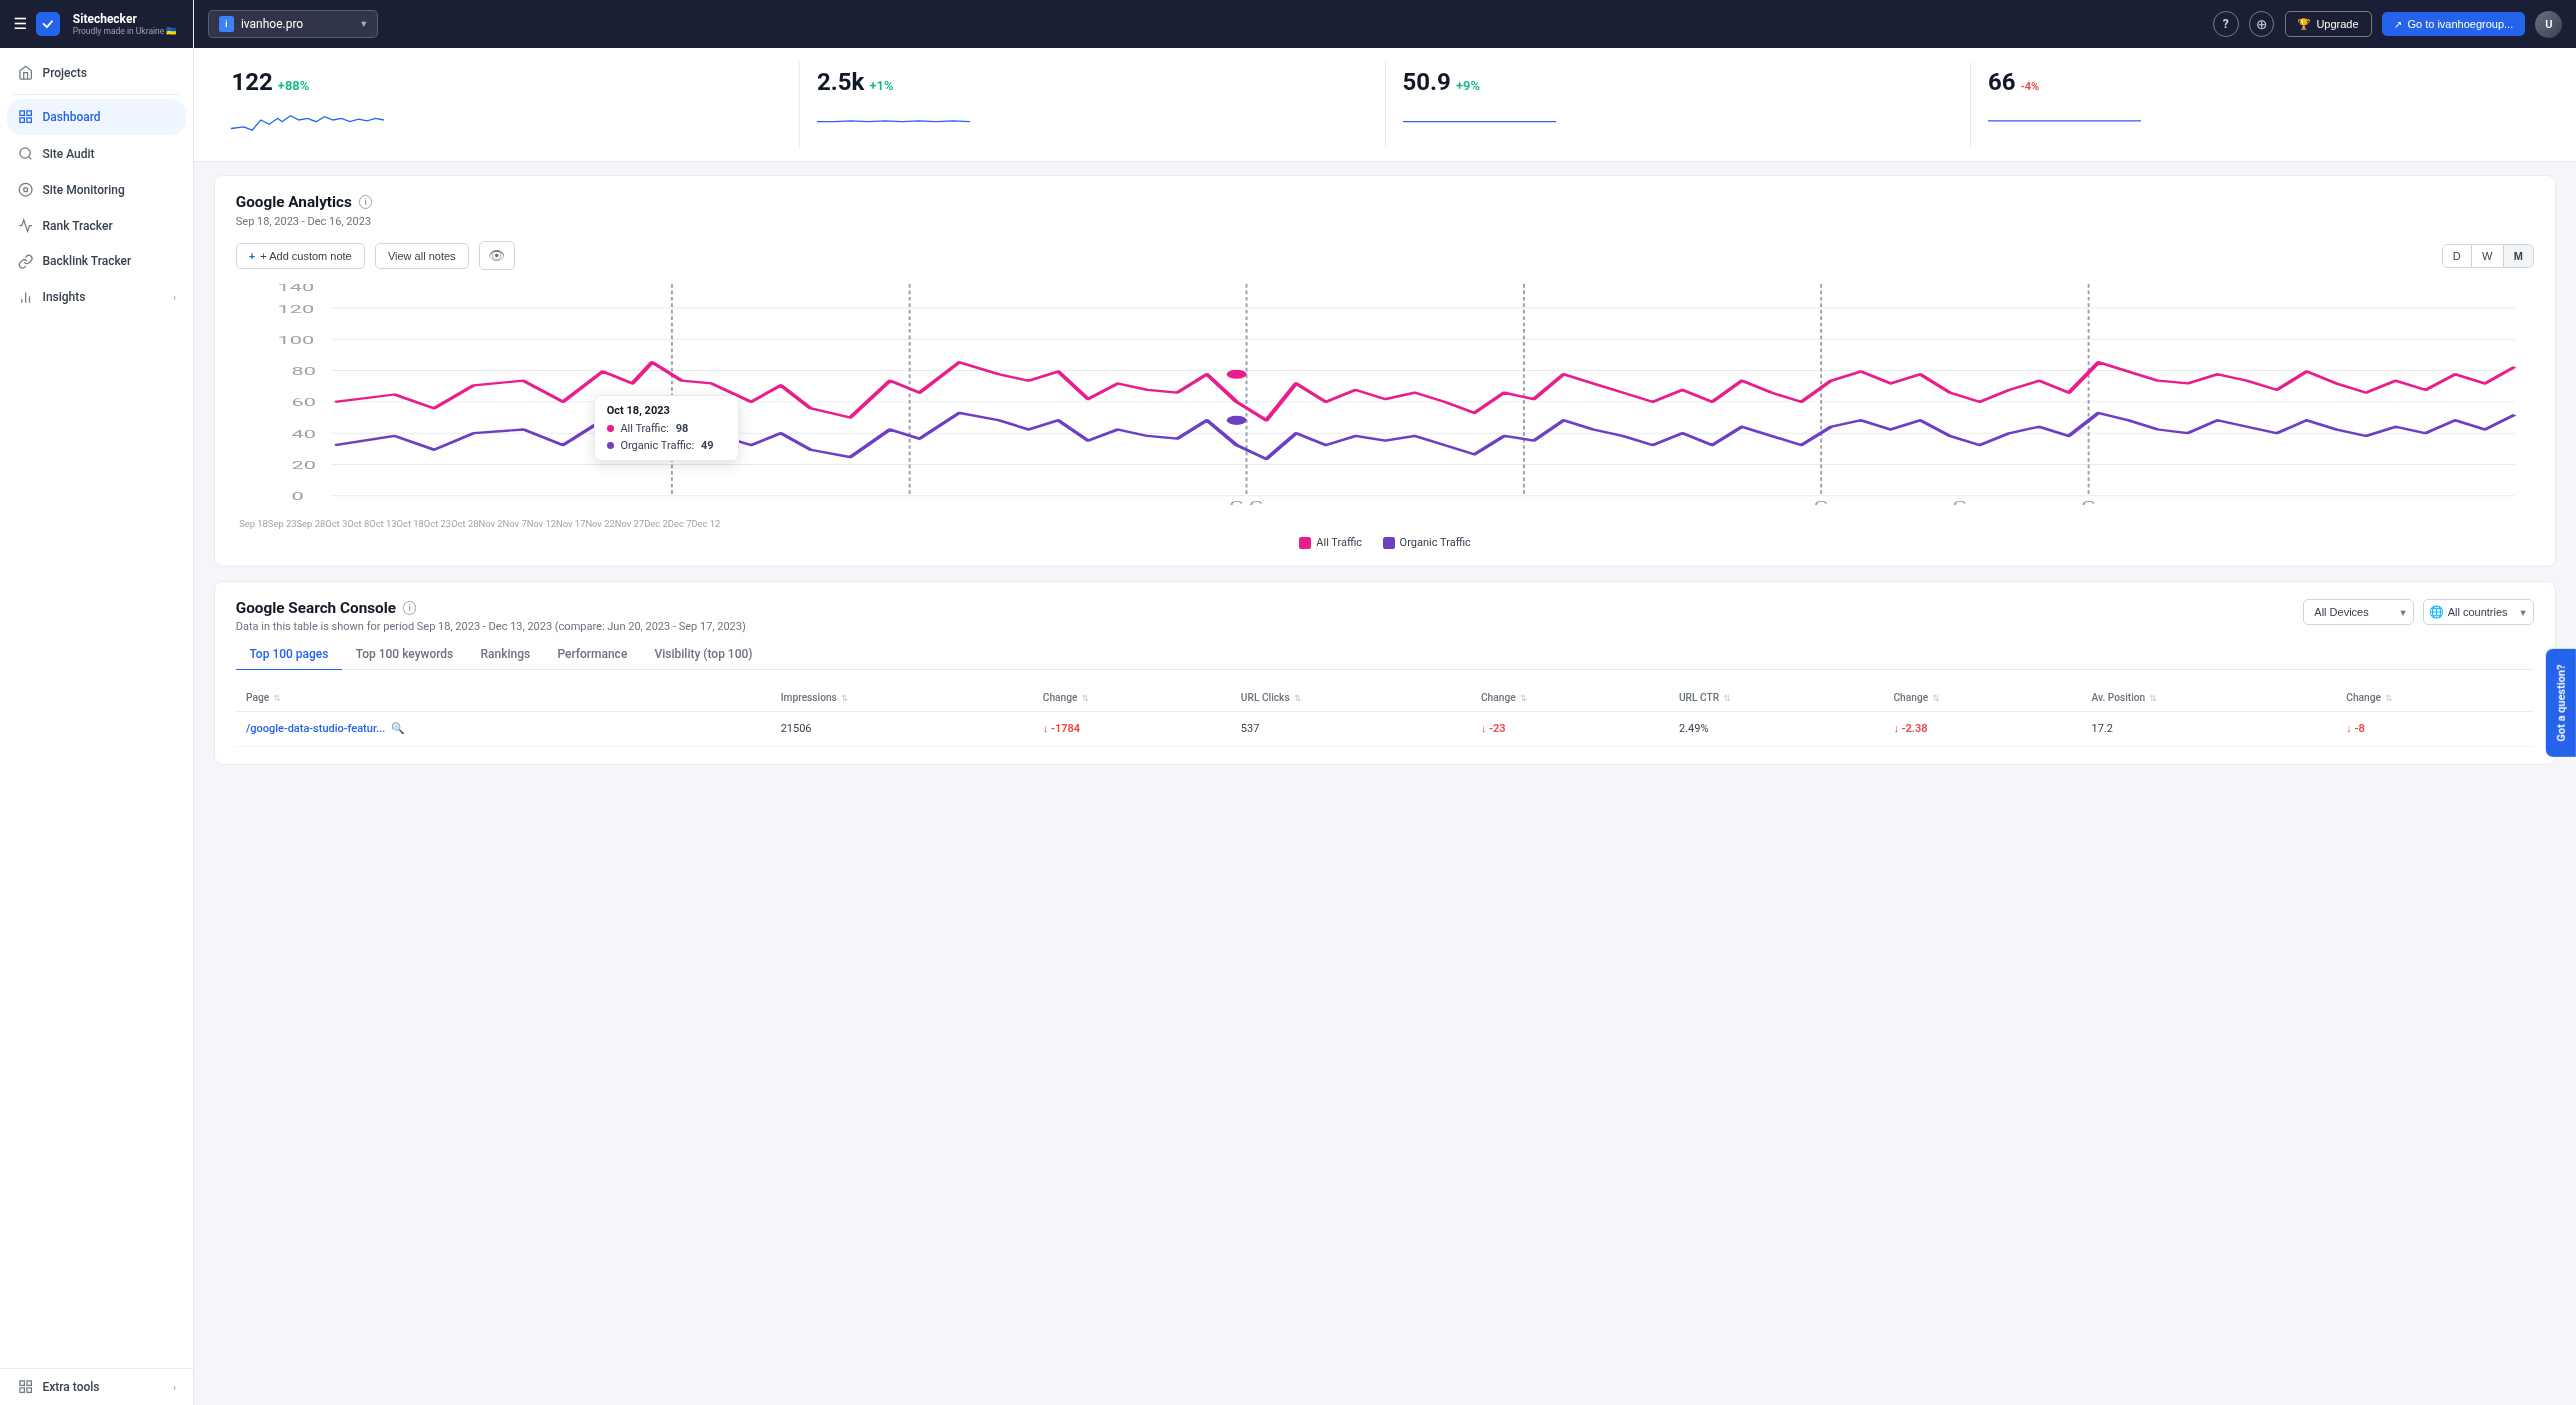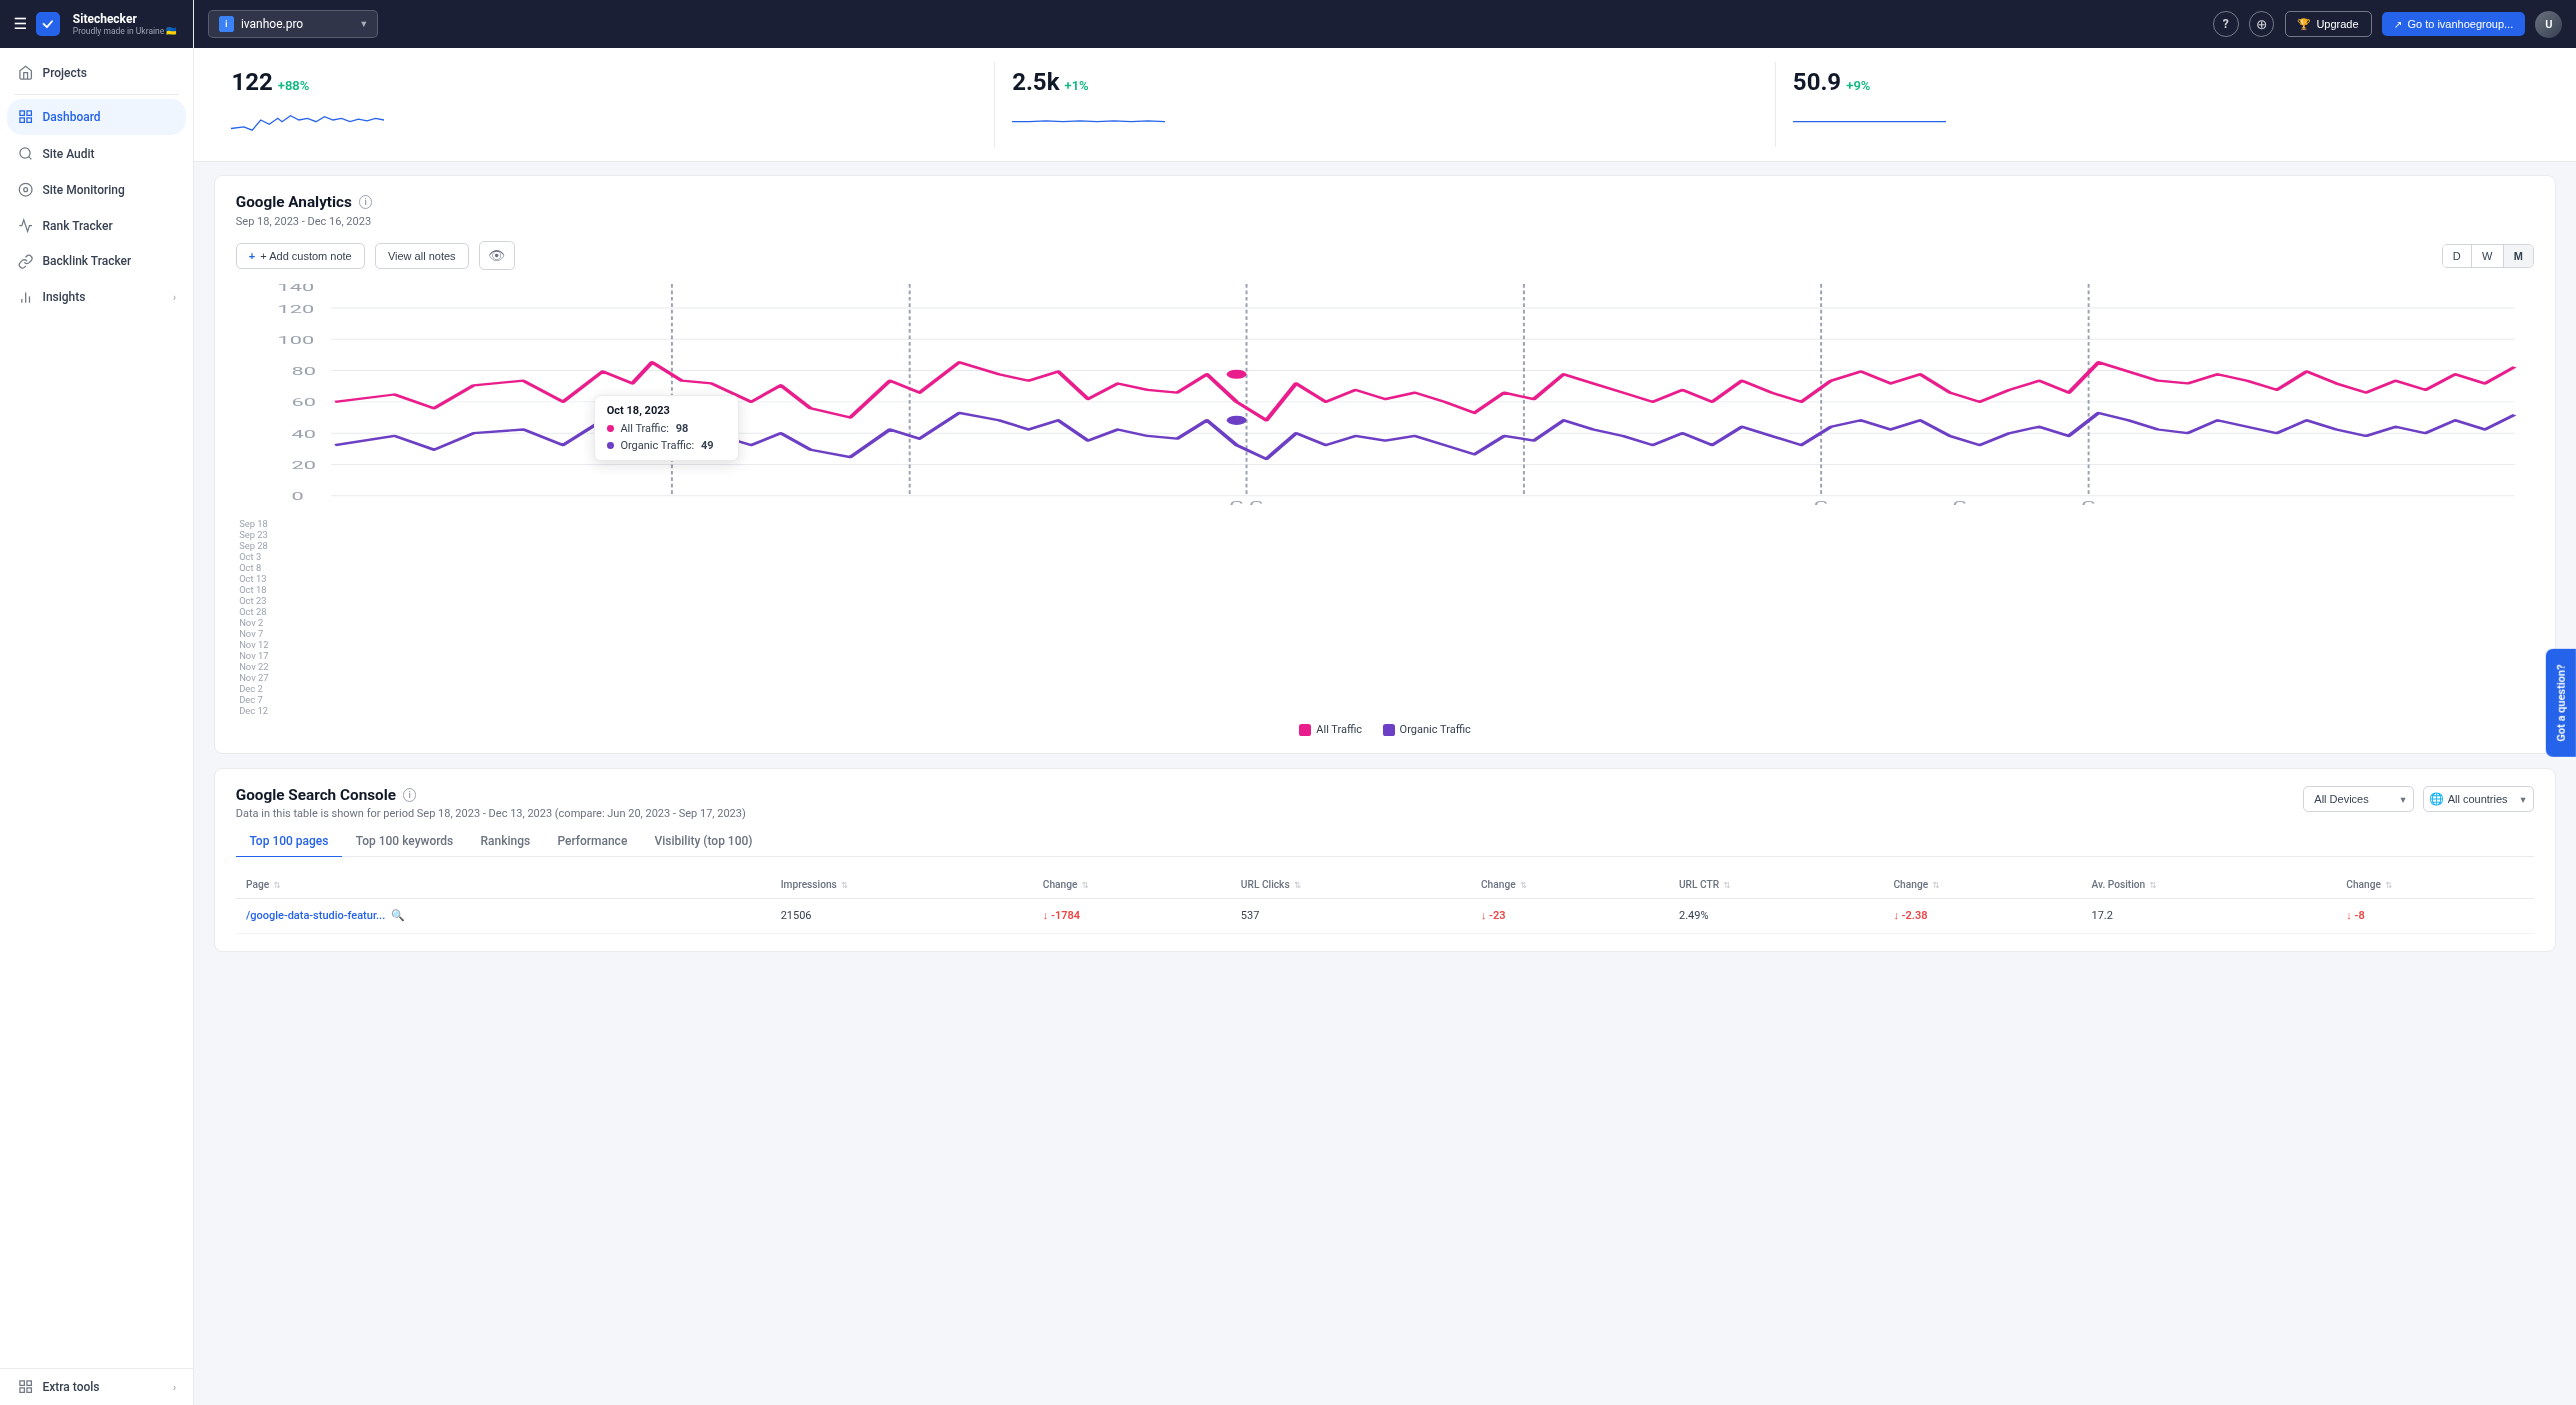--- a/index.html
+++ b/index.html
@@ -254,21 +254,20 @@
     .legend-item { display: flex; align-items: center; gap: 5.1px; font-size: 11px; color: #374151; }
     .legend-box { width: 12px; height: 12px; border-radius: 2.6px; }
     .legend-box-red { background: #e91e8c; }
     .legend-box-purple { background: #6c3fc5; }
 
     
     .chart-xaxis {
       display: flex;
       padding: 0 3.4px;
       margin-top: 3.4px;
-      flex-direction: column;
     }
     .xaxis-label { font-size: 9.4px; color: #9ca3af; }
 
     
     .gsc-section {
       background: #fff;
       margin: 0 20.4px 13.6px;
       border-radius: 8.5px;
       border: 0.9px solid #e8eaed;
       padding: 17px 20.4px;
@@ -528,20 +527,31 @@
         </div>
       </div>
       <div class="metric-card">
         <div class="metric-value">
           <span>50.9</span>
           <span class="metric-change-pos">+9%</span>
         </div>
         <div class="metric-sparkline">
           <svg width="153" height="34" viewBox="0 0 180 40">
             <polyline points="0,22 40,22 80,22 120,22 160,22 180,22" fill="none" stroke="#2563eb" stroke-width="1.5"></polyline>
+          </svg>
+        </div>
+      </div>
+      <div class="metric-card">
+        <div class="metric-value">
+          <span>66</span>
+          <span class="metric-change-neg">-4%</span>
+        </div>
+        <div class="metric-sparkline">
+          <svg width="153" height="34" viewBox="0 0 180 40">
+            <polyline points="0,21 40,21 80,21 120,21 160,21 180,21" fill="none" stroke="#2563eb" stroke-width="1.5"></polyline>
           </svg>
         </div>
       </div>
     </div>
 
     <div class="section-panel">
       <div class="section-header-row">
         <div>
           <div style="display:flex;align-items:center;gap:6.8px;">
             <span class="section-title">Google Analytics</span>

